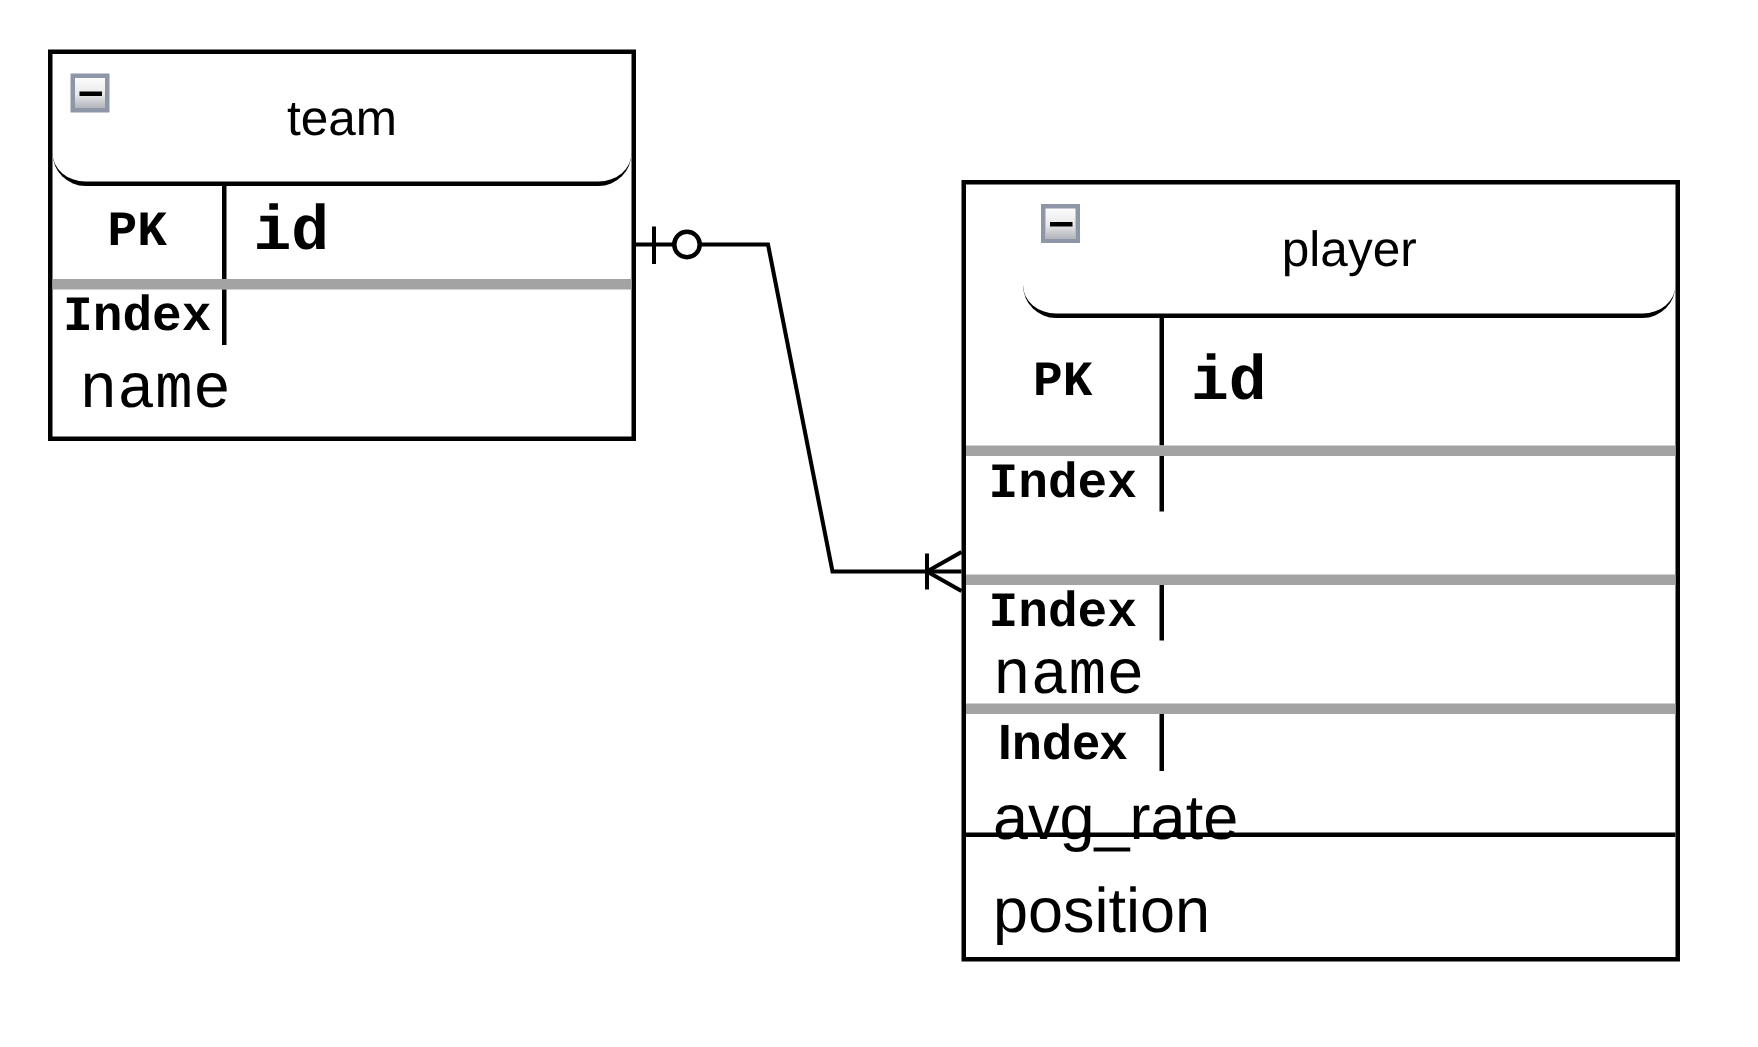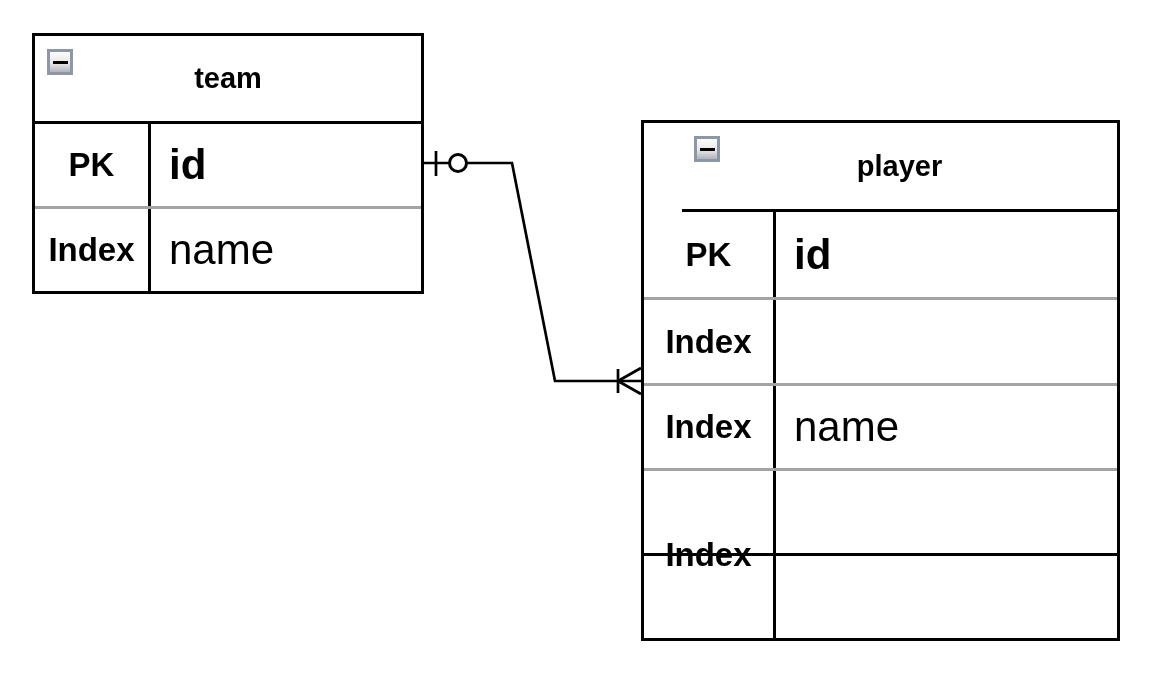--- a/index.html
+++ b/index.html
@@ -28,22 +28,23 @@
   .entity-team  { left: 32px;  top: 33px;  width: 392px; height: 261px; }
   .entity-player{ left: 641px; top: 120px; width: 479px; height: 521px; }
 
   .thead {
     position: relative;
     flex: 0 0 85px;
     display: flex;
     align-items: center;
     justify-content: center;
     border-bottom: 3px solid #000000;
-    font-size: 29px;
-    font-weight: bold;
+    font-size: 33px;
+    font-weight: normal;
+    border-radius: 22px;
   }
   .entity-player .thead { flex: 0 0 86px; margin-left: 38px; }
 
   .collapse-btn {
     position: absolute;
     left: 12px;
     top: 13px;
     width: 26px;
     height: 26px;
     box-sizing: border-box;
@@ -62,23 +63,23 @@
   }
 
   .row {
     display: flex;
     box-sizing: border-box;
     border-top: none;
   }
   .row + .row, .row-double { border-top: 0; }
   .row  { height: 86px; }
   .entity-team .row { flex: 1 1 auto; height: auto; }
-  .row:not(:first-of-type) { border-top: 3px solid #000000; }
+  .row:not(:first-of-type) { border-top: 3px solid #000000; font-family: Liberation Mono, monospace; }
   .thead + .row { border-top: none; }
-  .row + .row, .row + .row-double { border-top: 3px solid #a3a3a3; }
+  .row + .row, .row + .row-double { border-top: 7px solid #a3a3a3; flex-direction: column; }
   .row-double {
     position: relative;
     display: flex;
     height: 171px;
     box-sizing: border-box;
   }
 
   .key {
     flex: none;
     width: 116px;
@@ -164,20 +165,24 @@
     </div>
     <div class="row">
       <div class="key">Index</div>
     </div>
     <div class="row">
       <div class="key">Index</div>
       <div class="val">name</div>
     </div>
     <div class="row-double">
       <div class="key">Index</div>
+      <div class="val-stack">
+        <div class="val">avg_rate</div>
+        <div class="val">position</div>
+      </div>
       <div class="cross-line"></div>
     </div>
   </div>
 
   <svg class="edge-svg" width="1172" height="698" viewBox="0 0 1172 698">
     <g stroke="#000000" stroke-width="2.7" fill="none">
 
       <path d="M424,163 L512,163 L555,381 L641,381"></path>
 
       <line x1="436" y1="151" x2="436" y2="176"></line>

